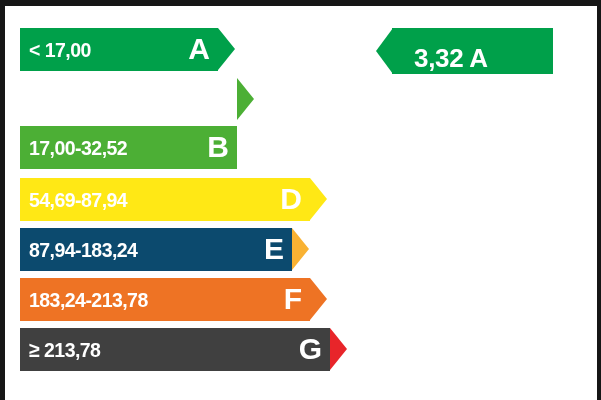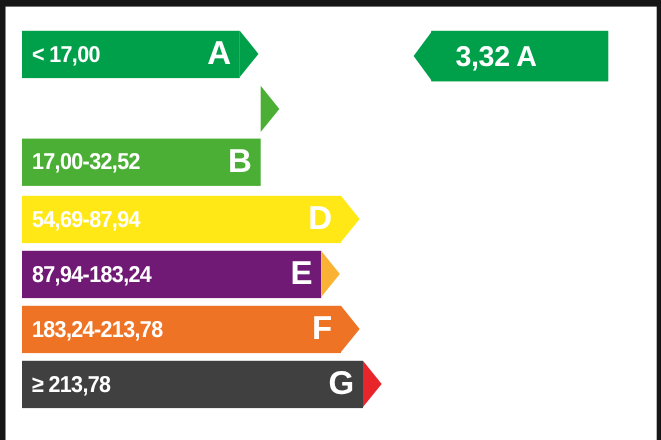--- a/index.html
+++ b/index.html
@@ -102,21 +102,21 @@
     width: 177px;
     height: 46px;
   }
   #rating-badge-body {
     position: absolute;
     left: 16px;
     top: 0;
     right: 0;
     height: 46px;
     display: flex;
-    align-items: center;
+    align-items: flex-end;
     padding-left: 22px;
     box-sizing: border-box;
   }
   #rating-badge-point {
     position: absolute;
     left: 0;
     top: 0;
     width: 0;
     height: 0;
     border-top: 23px solid transparent;
@@ -156,21 +156,21 @@
         <div class="band-tip" style="border-left-color: rgb(76, 175, 53);"></div>
       </div>
       <div class="scale-row" style="top: 150px; width: 254px; padding-left: 36px;">
         <div class="band" style="background: rgb(255, 232, 21);">
           <span class="band-range">54,69-87,94</span>
           <span class="band-letter">D</span>
         </div>
         <div class="band-tip" style="border-left-color: rgb(255, 232, 21);"></div>
       </div>
       <div class="scale-row" style="top: 200px; width: 272px;">
-        <div class="band" style="background: #701a75;">
+        <div class="band" style="background: #0c4a6e;">
           <span class="band-range">87,94-183,24</span>
           <span class="band-letter">E</span>
         </div>
         <div class="band-tip" style="border-left-color: rgb(249, 178, 51);"></div>
       </div>
       <div class="scale-row" style="top: 250px; width: 290px;">
         <div class="band" style="background: rgb(238, 115, 36);">
           <span class="band-range">183,24-213,78</span>
           <span class="band-letter">F</span>
         </div>

